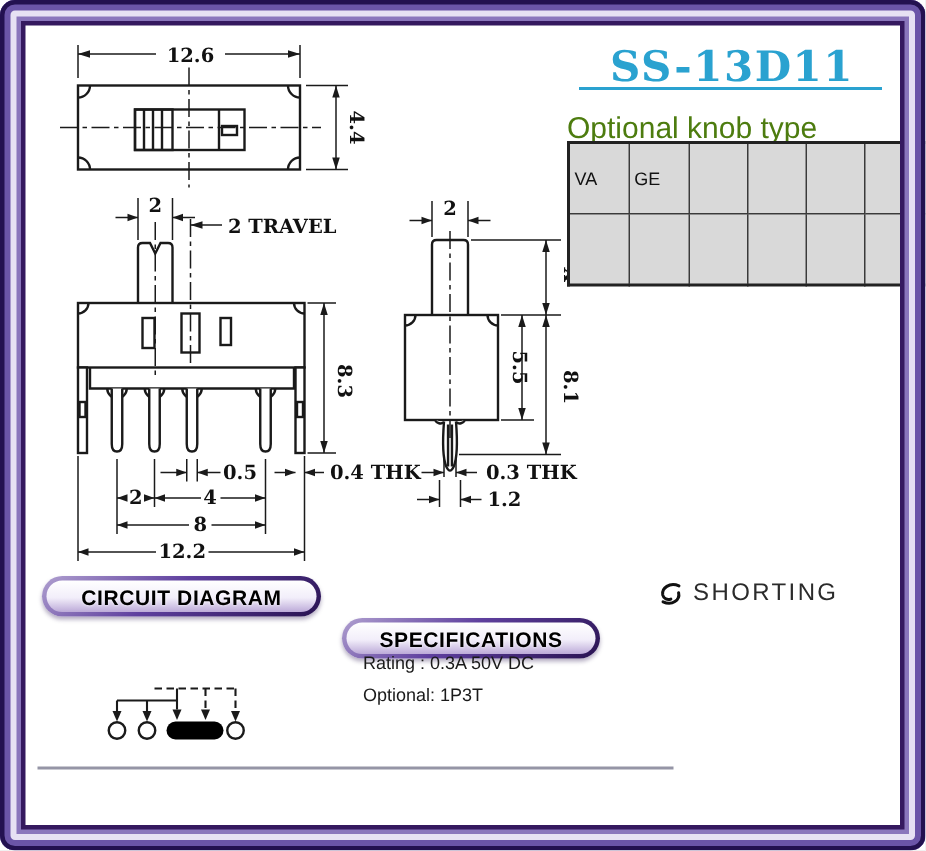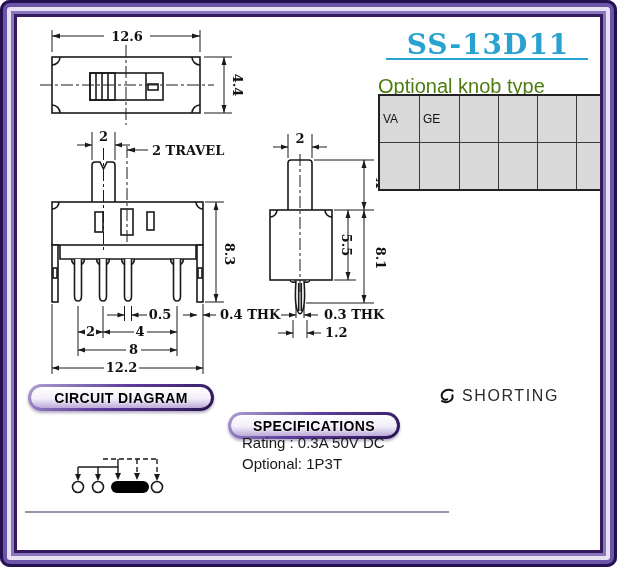--- a/index.html
+++ b/index.html
@@ -26,21 +26,21 @@
         background:linear-gradient(145deg,#b0a0d0 0%,#5e3f9e 45%,#281250 100%);
         box-shadow:0 2px 3px rgba(40,20,80,0.35);}
   .pill-inner{height:100%;border-radius:12px;display:flex;align-items:center;justify-content:center;
         background:linear-gradient(180deg,#ffffff 0%,#f2eefa 55%,#bcaad8 100%);
         font-weight:900;font-size:14px;letter-spacing:0.4px;color:#000;
         text-shadow:0 0 2px #ffffff;}
   .pill-cd{left:28px;top:384px;width:186px;}
   .pill-sp{left:228px;top:384px;width:172px;margin-top:28px;}
   .shorting{left:438px;top:387px;display:flex;align-items:center;gap:6px;}
   .shorting-label{font-size:16px;letter-spacing:1.6px;color:#2b2b2b;}
-  .specs{left:242px;top:432px;font-size:15px;color:#1a1a1a;line-height:21px;}
+  .specs{left:242px;top:432px;font-size:12px;color:#1a1a1a;line-height:21px;}
   .divider{left:25px;top:511px;width:424px;height:2px;background:#9595a6;}
   svg text{font-family:"DejaVu Serif",serif;font-size:13px;font-weight:bold;fill:#111;}
   svg .obj{fill:none;stroke:#1a1a1a;stroke-width:1.6;}
   svg .objw{fill:#ffffff;stroke:#1a1a1a;stroke-width:1.6;}
   svg .dim{fill:none;stroke:#1a1a1a;stroke-width:1;}
   svg .cl{fill:none;stroke:#1a1a1a;stroke-width:1;stroke-dasharray:12 3 3 3;}
   svg .dash{fill:none;stroke:#1a1a1a;stroke-width:1.4;stroke-dasharray:5 3;}
   svg .solid{fill:none;stroke:#1a1a1a;stroke-width:1.4;}
   svg .ah{fill:#1a1a1a;stroke:none;}
 </style>

